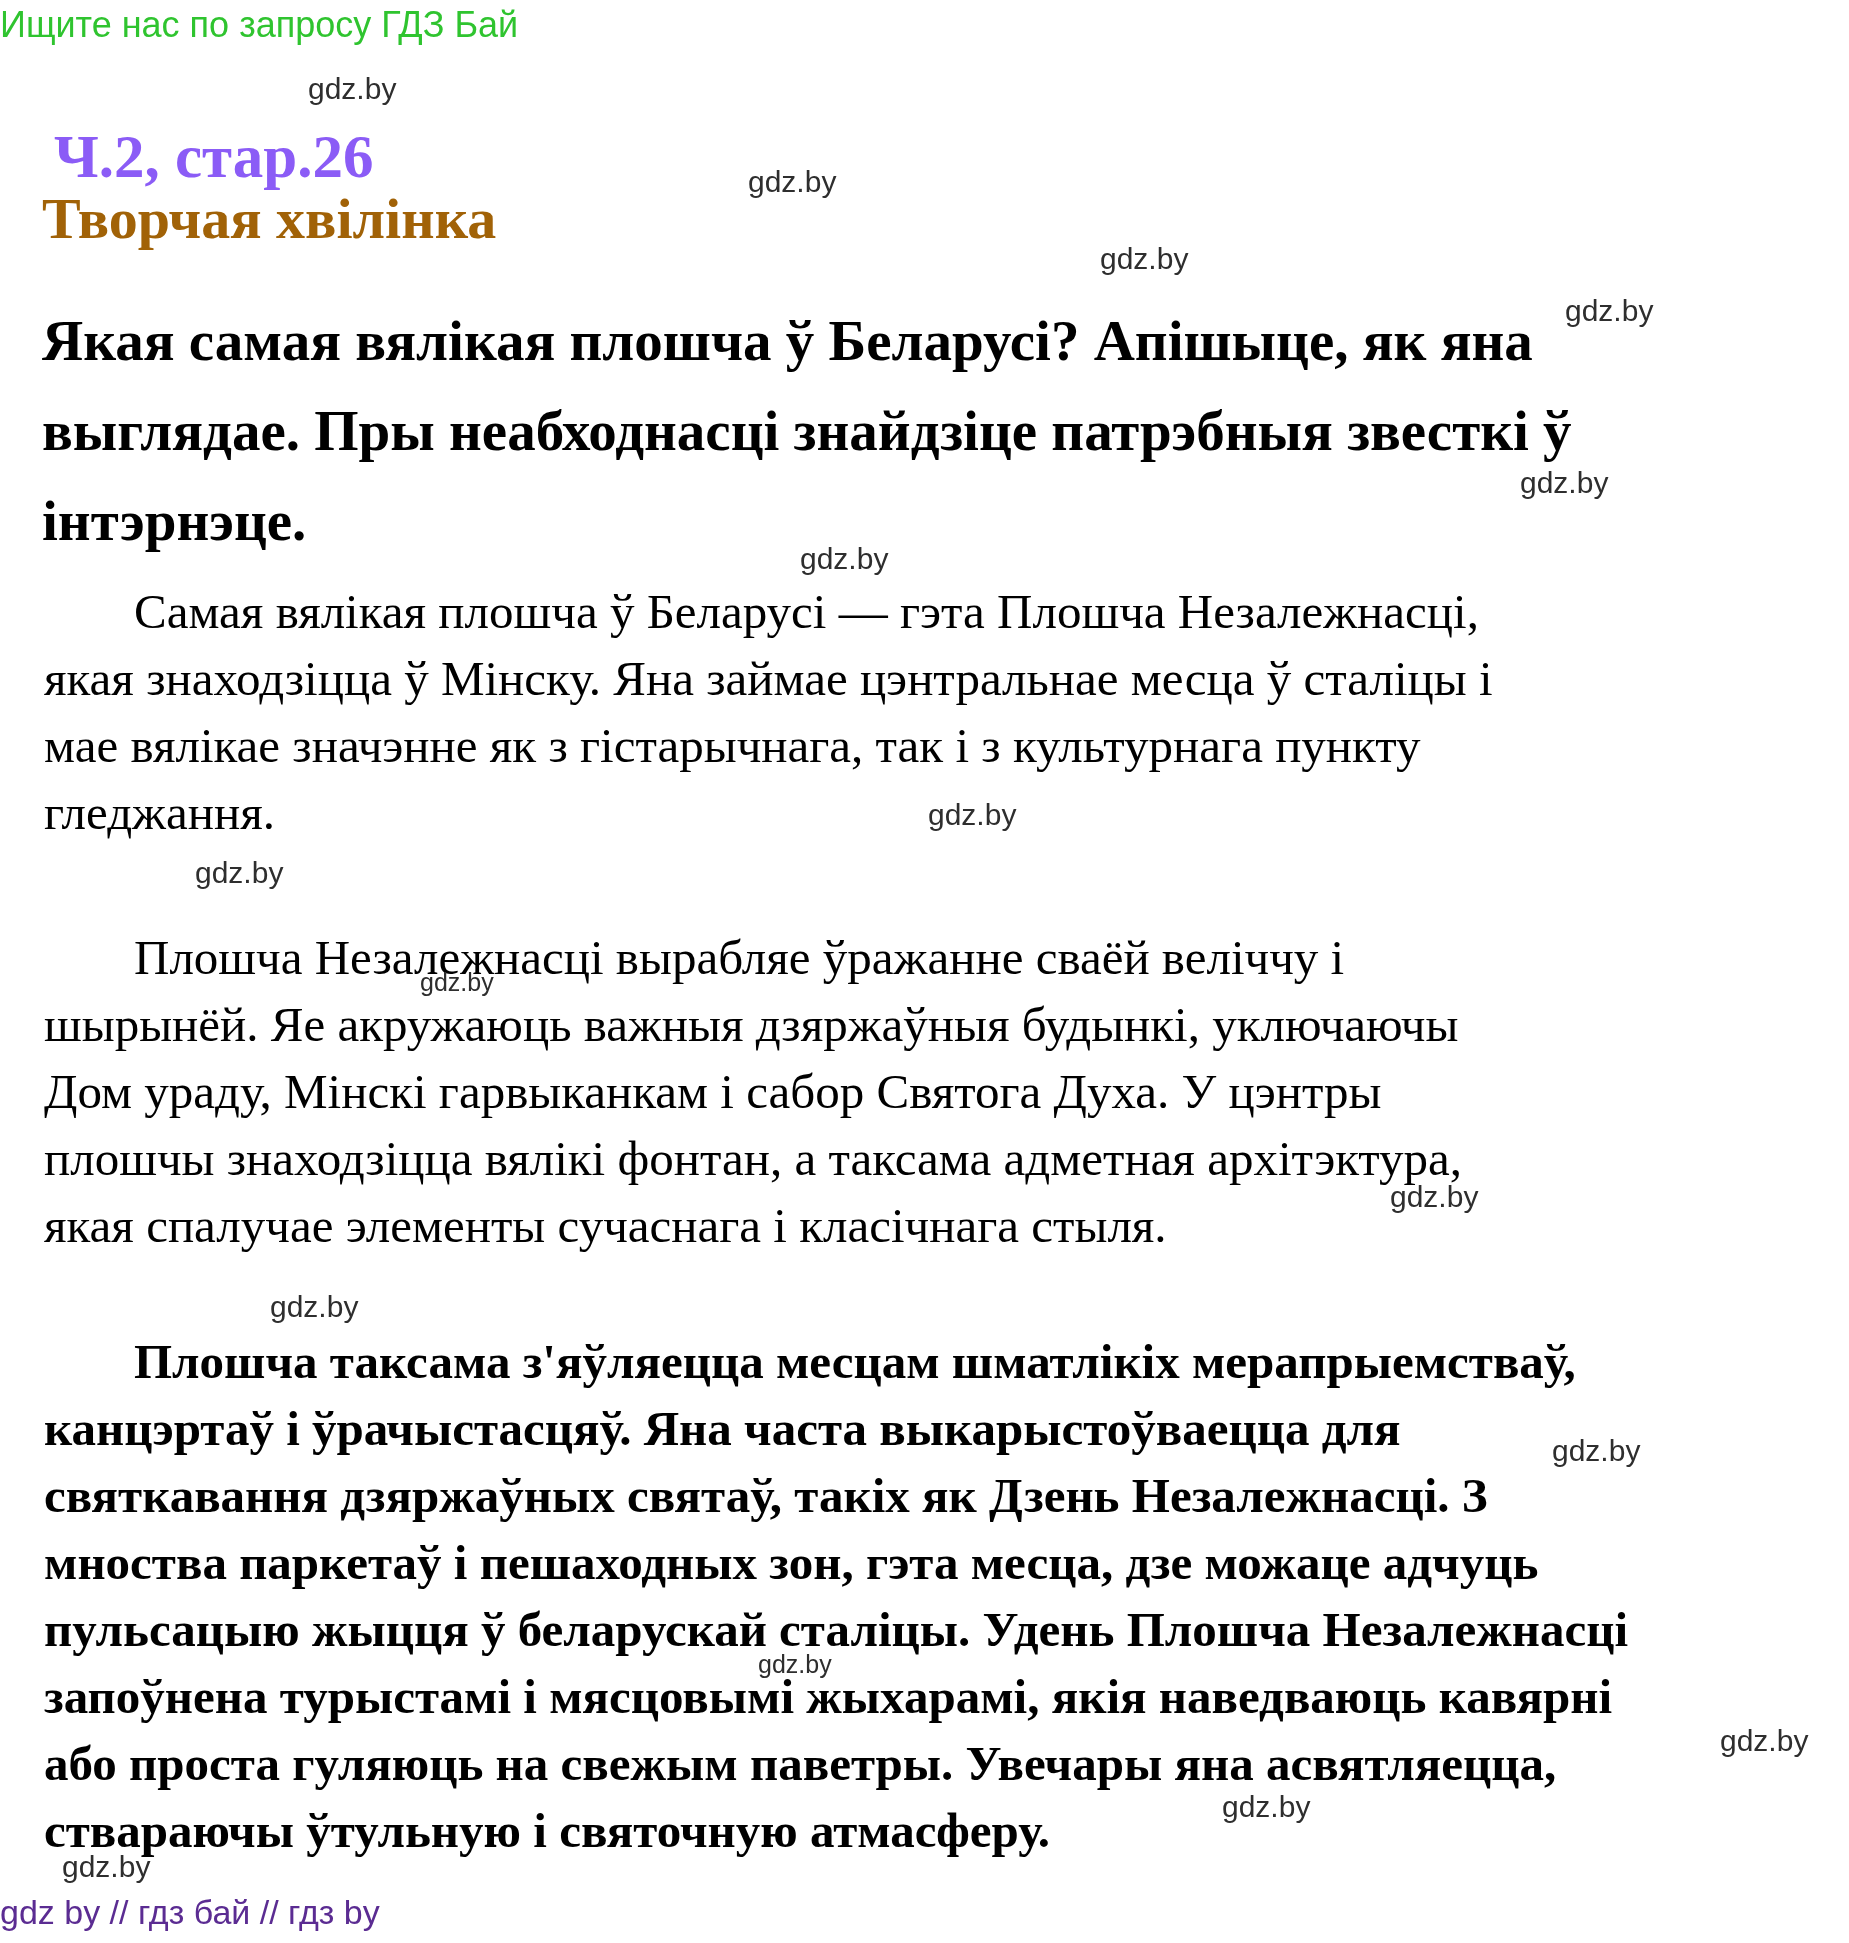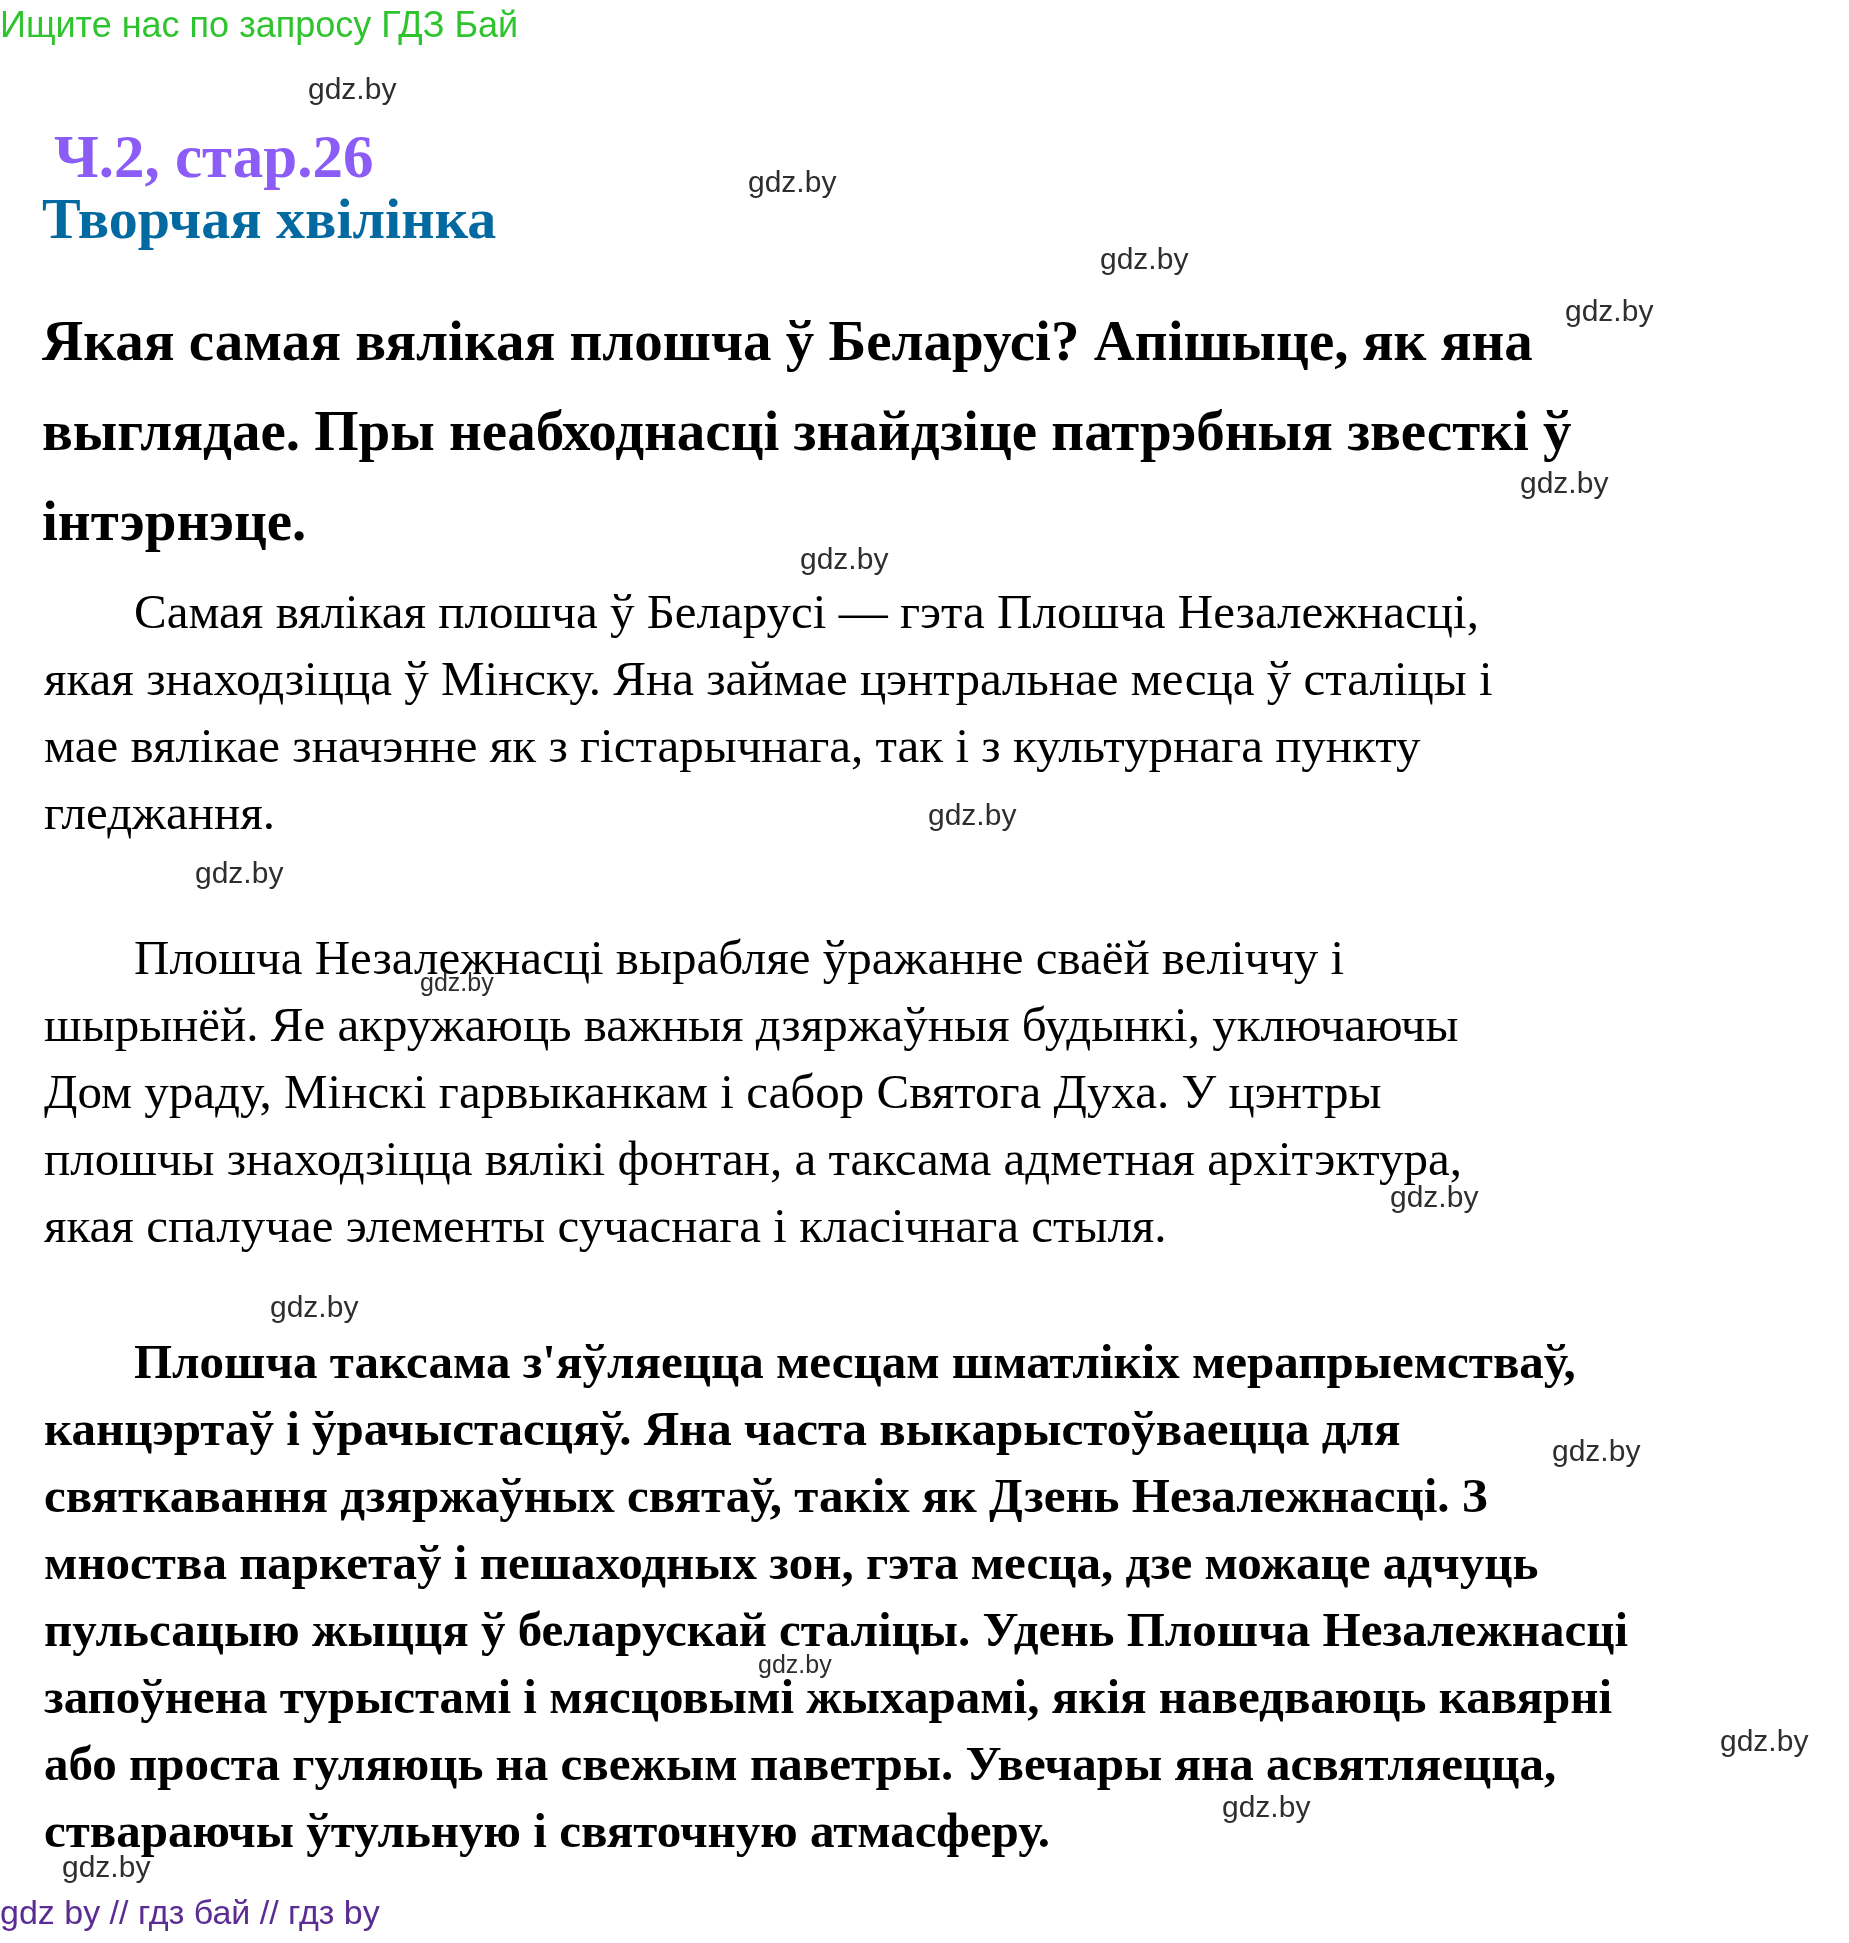--- a/index.html
+++ b/index.html
@@ -29,21 +29,21 @@
     line-height: 74px;
     color: #8b5cf6;
   }
   .subheading {
     position: absolute;
     left: 42px; top: 182px;
     margin: 0;
     font-size: 58px;
     font-weight: bold;
     line-height: 74px;
-    color: #0369a1;
+    color: #a16207;
   }
   .question {
     position: absolute;
     left: 42px; top: 296px;
     width: 1740px;
     font-size: 57px;
     font-weight: bold;
     line-height: 90px;
     white-space: pre-line;
   }

